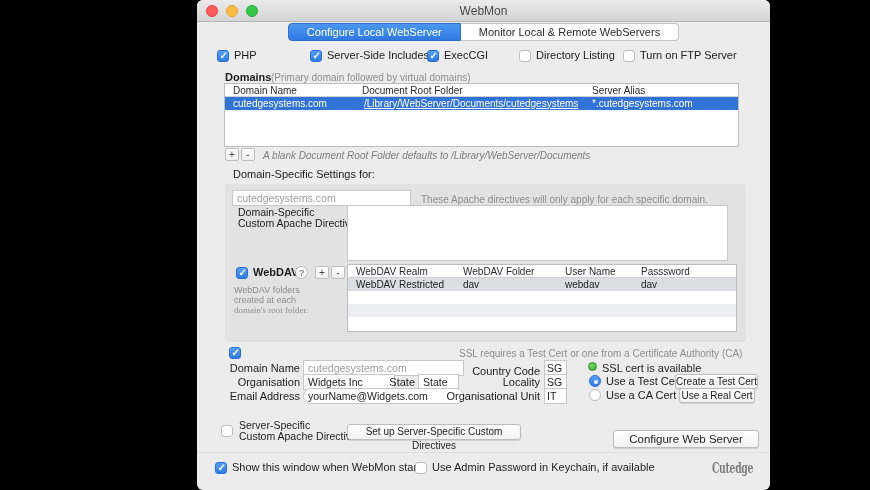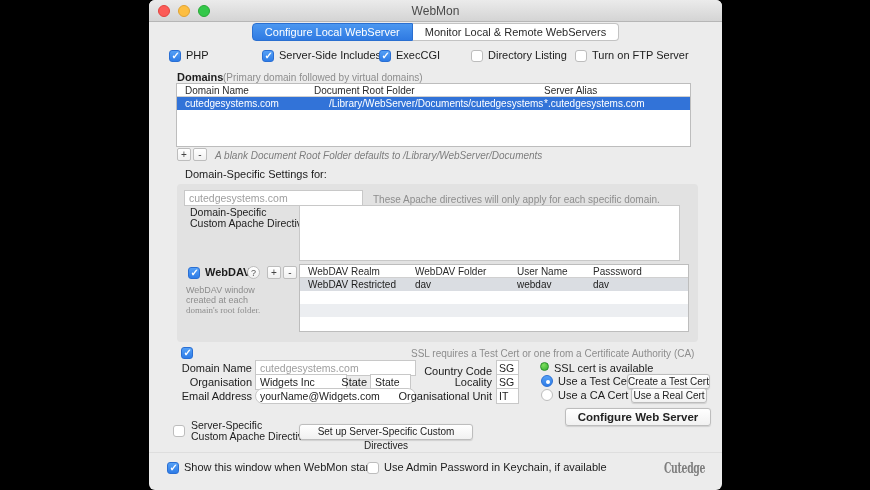--- a/index.html
+++ b/index.html
@@ -1,36 +1,36 @@
 <!DOCTYPE html>
 <html><head>
 <meta charset="utf-8">
 <style>
   * { margin:0; padding:0; box-sizing:border-box; }
   html,body { width:870px; height:490px; background:#000; overflow:hidden;
     font-family:"Liberation Sans", sans-serif; -webkit-font-smoothing:antialiased; }
-  .desktop { position:relative; width:750px; height:490px; background:#000; }
+  .desktop { position:relative; width:750px; height:490px; background:#000;margin-left:48px; }
   .window { position:absolute; left:149px; top:0; width:573px; height:490px;
     background:#ececec; border-radius:6px; box-shadow:0 12px 40px rgba(0,0,0,.65); }
 
   
   .titlebar { position:absolute; left:0; top:0; width:100%; height:22px;
     background:linear-gradient(#ebebeb,#d4d4d4); border-bottom:1px solid #b6b6b6;
     border-radius:6px 6px 0 0; }
   .lights { position:absolute; left:9px; top:5px; display:flex; gap:8px; }
   .light { width:12px; height:12px; border-radius:50%; }
   .light.red { background:#fc5b57; border:1px solid #e2443f; }
   .light.yellow { background:#fdbe41; border:1px solid #e0a333; }
   .light.green { background:#34c84a; border:1px solid #29a837; }
   .title { position:absolute; left:0; right:0; top:4px; text-align:center;
     font-size:12px; color:#4a4a4a; }
 
   
   .tabs { position:absolute; left:0; top:23px; width:100%; display:flex; justify-content:center; }
-  .tab { height:18px; line-height:17px; font-size:11px; padding:0 12px; background:#fff;
+  .tab { height:18px; line-height:17px; font-size:11px; padding:0 18px; background:#fff;
     border:1px solid #c3c3c3; color:#2b2b2b; }
   .tab.active { background:linear-gradient(#4b97f0,#2f7ae2); color:#fff;
     border-color:#2a6fd0; border-radius:4px 0 0 4px; }
   .tab.inactive { border-left:none; border-radius:0 4px 4px 0; }
 
   
   .cb { position:absolute; display:flex; align-items:flex-start; gap:5px; font-size:11px; color:#1c1c1c; }
   .box { width:12px; height:12px; border-radius:3px; background:#fff; border:1px solid #bdbdbd;
     position:relative; flex:none; margin-top:0.5px; }
   .box.checked { background:linear-gradient(#55a0f6,#2e7ce7); border-color:#2a6fd4; }
@@ -132,21 +132,21 @@
     <div class="hint" style="left:74px; top:72px;">(Primary domain followed by virtual domains)</div>
 
     <div class="table" style="left:27px; top:83px; width:515px; height:64px;">
       <div class="t-head">
         <span style="left:8px;">Domain Name</span>
         <span style="left:137px;">Document Root Folder</span>
         <span style="left:367px;">Server Alias</span>
       </div>
       <div class="t-row selected">
         <span style="left:8px;">cutedgesystems.com</span>
-        <span style="left:152px;">/Library/WebServer/Documents/cutedgesystems</span>
+        <span style="left:139px;text-decoration:underline;">/Library/WebServer/Documents/cutedgesystems</span>
         <span style="left:367px;">*.cutedgesystems.com</span>
       </div>
     </div>
 
     <div class="sq" style="left:28px; top:148px;">+</div>
     <div class="sq" style="left:44px; top:148px;">-</div>
     <div class="hint" style="left:66px; top:150px; color:#7d7d7d;font-style:italic;">A blank Document Root Folder defaults to /Library/WebServer/Documents</div>
 
     <div class="lbl" style="left:36px; top:168px;">Domain-Specific Settings for:</div>
 
@@ -159,21 +159,21 @@
       <textarea class="area" style="left: 122px; top: 21px; width: 381px; height: 56px;"></textarea>
 
       <label class="cb" style="left:11px; top:82px;">
         <span class="box checked"></span>
         <span style="font-weight:bold;">WebDAV</span>
       </label>
       <div class="help" style="left:70px; top:82px;">?</div>
       <div class="sq" style="left:90px; top:82px;">+</div>
       <div class="sq" style="left:106px; top:82px;">-</div>
 
-      <div class="small-note" style="left:9px; top:101px;">WebDAV window</div>
+      <div class="small-note" style="left:9px; top:101px;">WebDAV folders</div>
       <div class="small-note" style="left:9px; top:111px;">created at each</div>
       <div class="small-note" style="left:9px; top:121px;font-family:Liberation Serif, serif;">domain's root folder.</div>
 
       <div class="table" style="left:122px; top:80px; width:390px; height:68px;">
         <div class="t-head">
           <span style="left:8px;">WebDAV Realm</span>
           <span style="left:115px;">WebDAV Folder</span>
           <span style="left:217px;">User Name</span>
           <span style="left:293px;">Passsword</span>
         </div>
@@ -226,21 +226,21 @@
       <span>Use a CA Cert</span>
     </label>
     <div class="btn" style="left:482px; top:388px; width:76px; height:15px; line-height:13px;">Use a Real Cert</div>
 
     <label class="cb" style="left:24px; top:424px;">
       <span class="box"></span>
     </label>
     <div class="lbl" style="left:42px; top:419px; font-size:10.5px;">Server-Specific</div>
     <div class="lbl" style="left:42px; top:430px; font-size:10.5px;">Custom Apache Directives</div>
     <div class="btn" style="left:150px; top:424px; width:174px; height:16px; line-height:14px;">Set up Server-Specific Custom Directives</div>
-    <div class="btn" style="left:416px; top:408px; width:146px; height:18px; line-height:16px; font-size:11.5px;font-weight:bold;">Configure Web Server</div>
+    <div class="btn" style="left:416px; top:430px; width:146px; height:18px; line-height:16px; font-size:11.5px;">Configure Web Server</div>
 
     <div class="footer-sep"></div>
     <label class="cb" style="left:18px; top:461px;">
       <span class="box checked"></span>
       <span>Show this window when WebMon starts</span>
     </label>
     <label class="cb" style="left:218px; top:461px;">
       <span class="box"></span>
       <span>Use Admin Password in Keychain, if available</span>
     </label>

